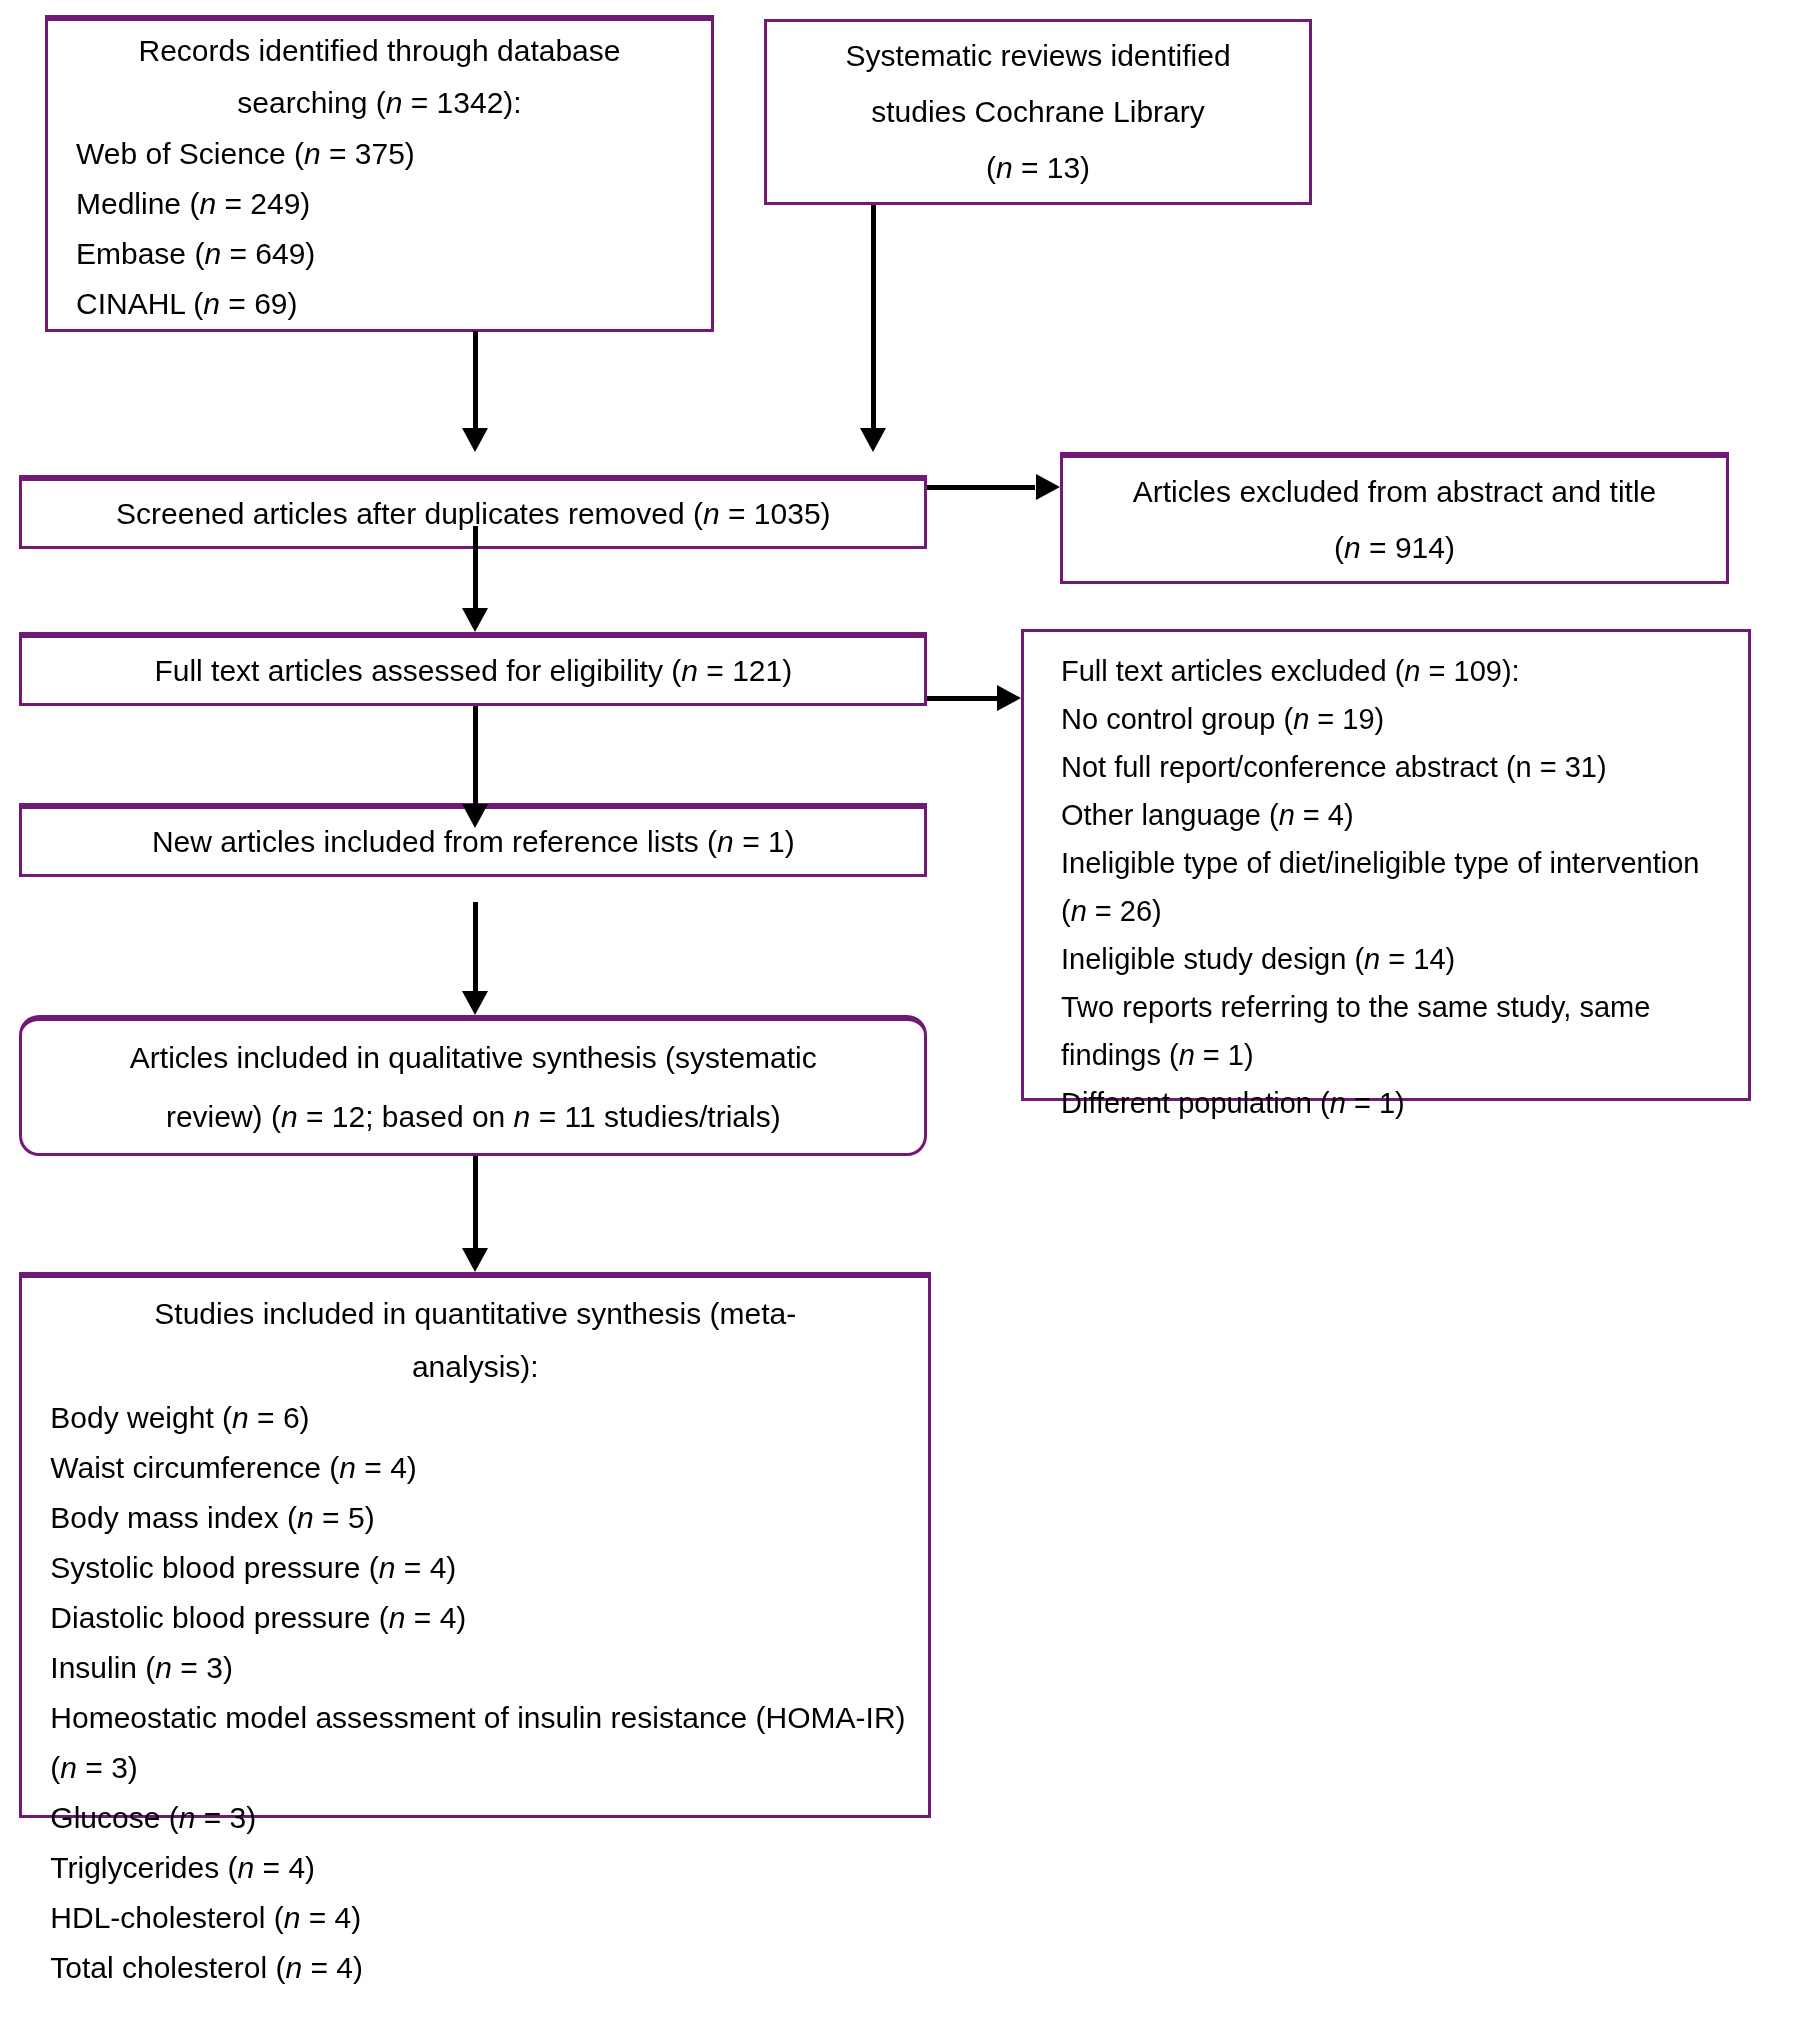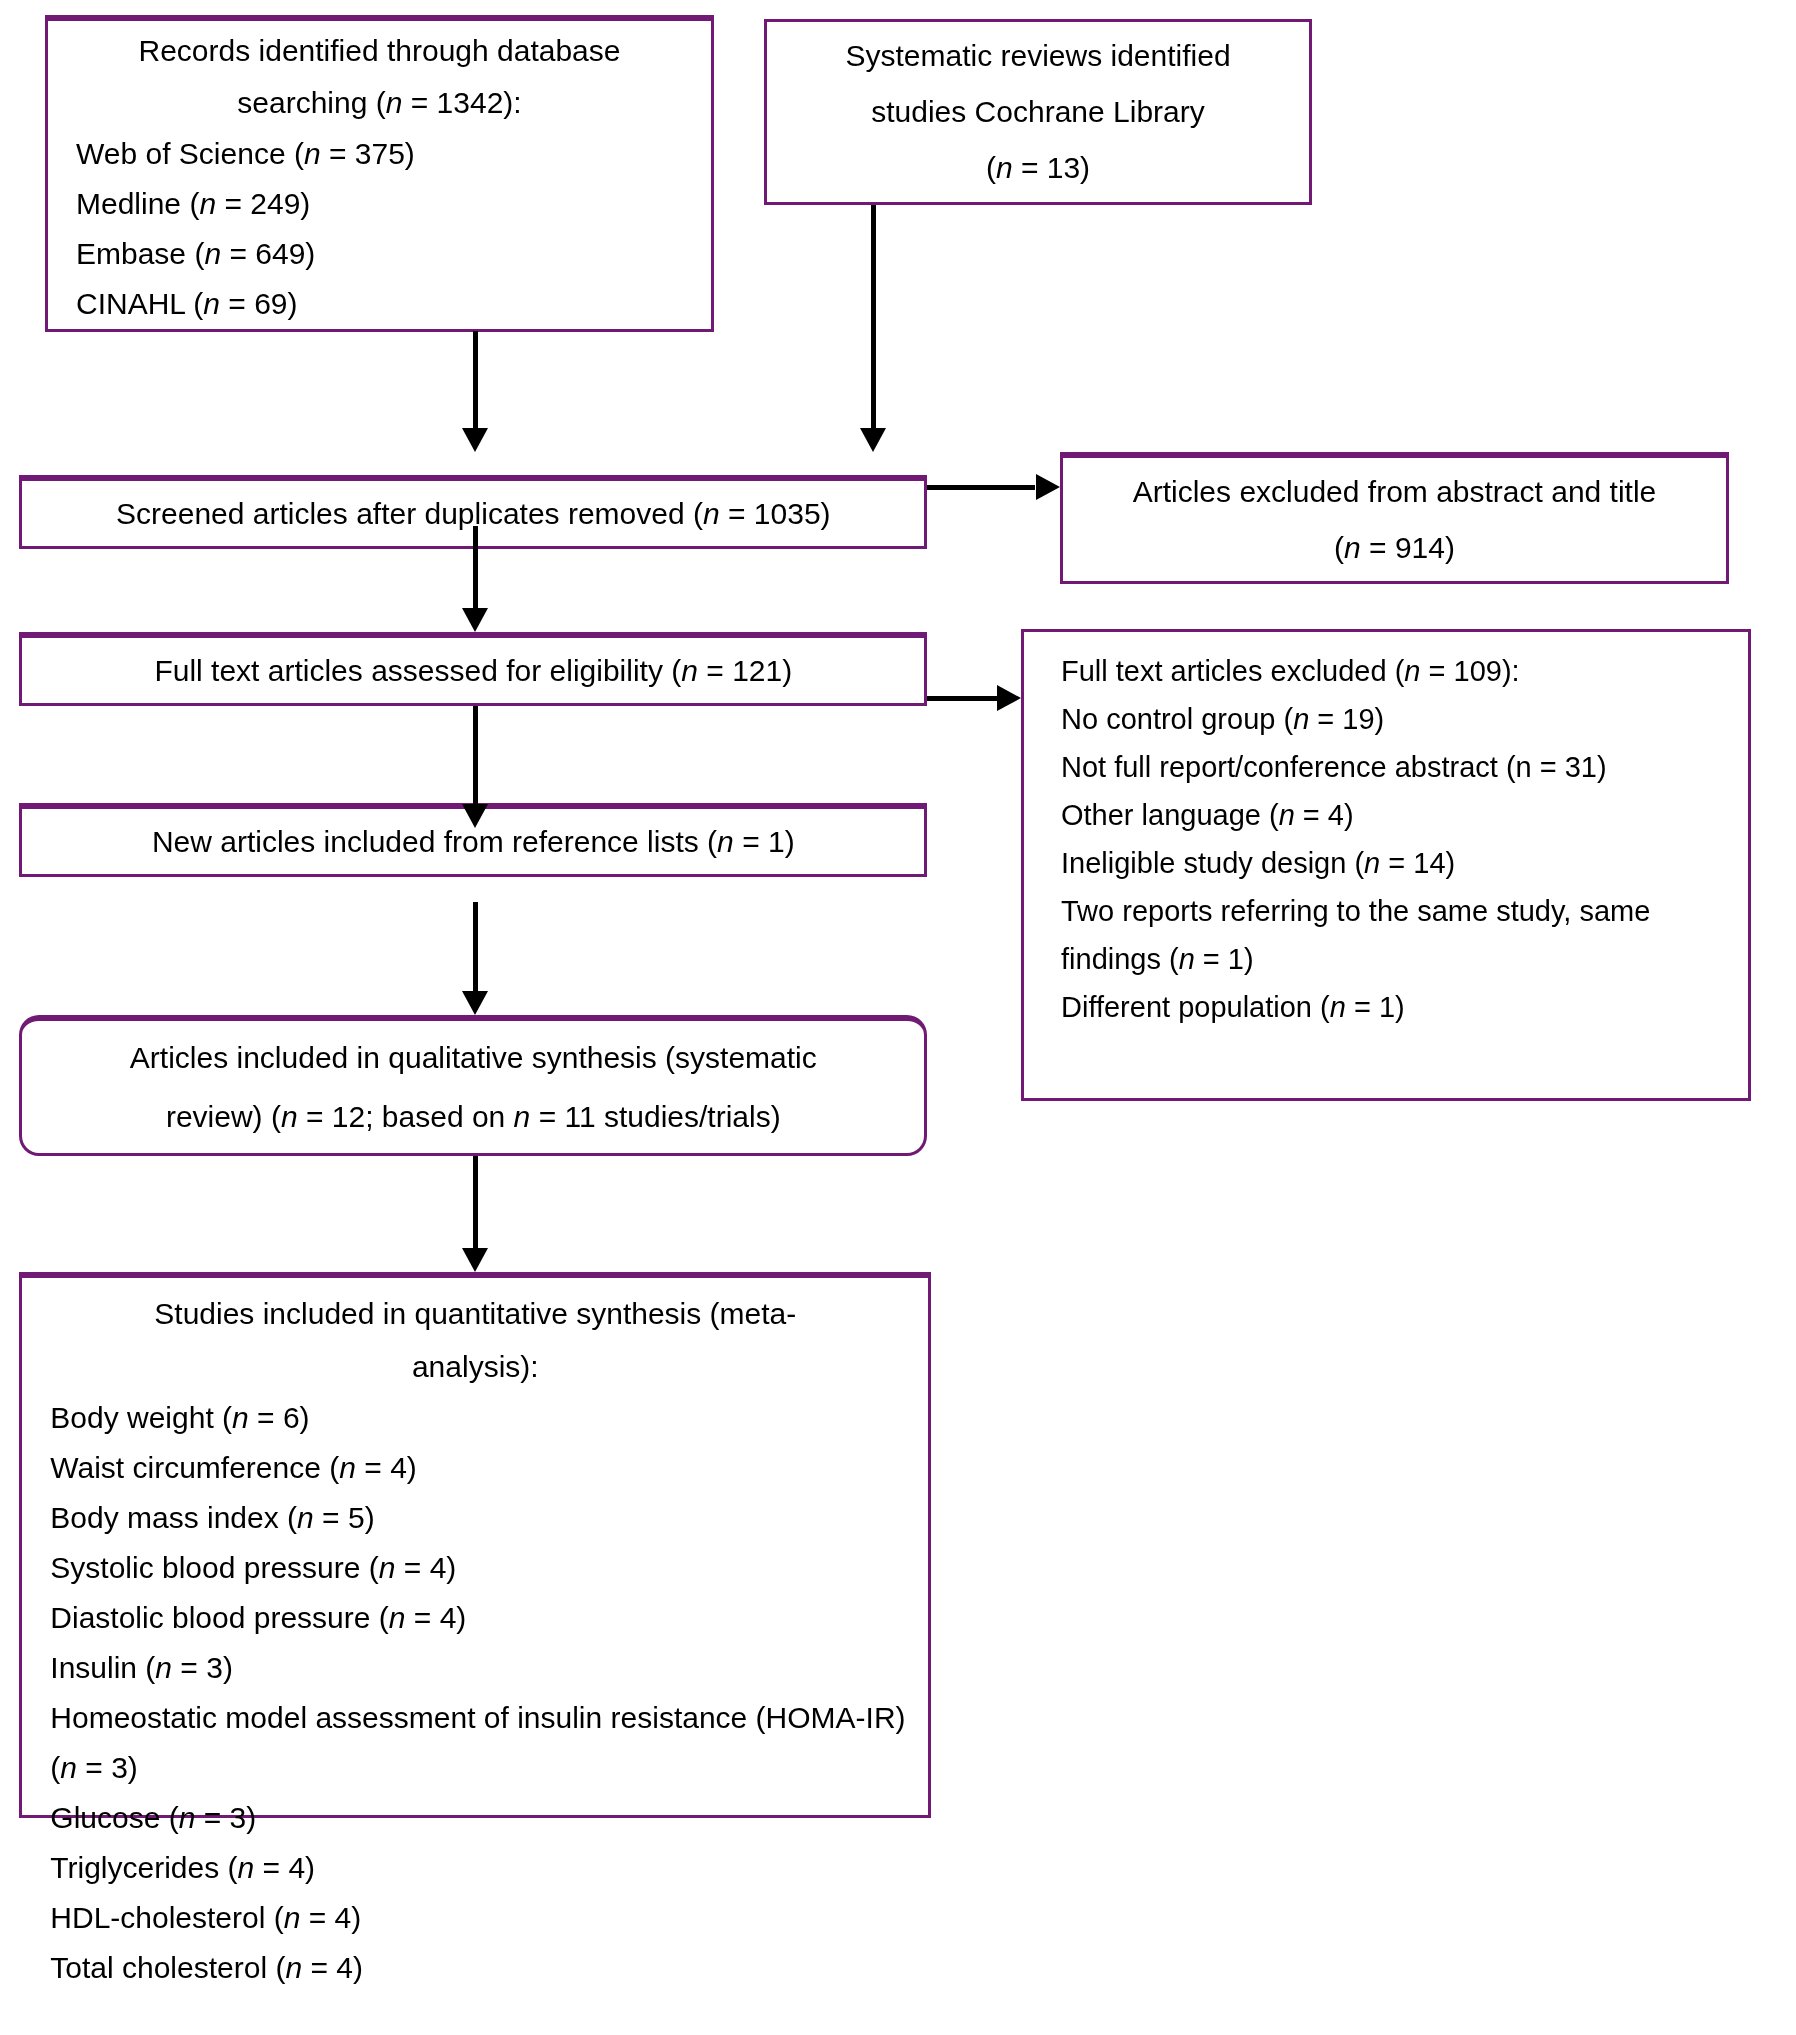--- a/index.html
+++ b/index.html
@@ -98,20 +98,21 @@
 
   <div class="box box-fulltext thick-top vcenter">
     <div>Full text articles assessed for eligibility (<i>n</i> = 121)</div>
   </div>
 
   <div class="box box-ft-excluded">
     <div>Full text articles excluded (<i>n</i> = 109):</div>
     <div>No control group (<i>n</i> = 19)</div>
     <div>Not full report/conference abstract (n = 31)</div>
     <div>Other language (<i>n</i> = 4)</div>
+    <div>Ineligible type of diet/ineligible type of intervention (<i>n</i> = 26)</div>
     <div>Ineligible study design (<i>n</i> = 14)</div>
     <div>Two reports referring to the same study, same findings (<i>n</i> = 1)</div>
     <div>Different population (<i>n</i> = 1)</div>
   </div>
 
   <div class="box box-newarticles thick-top vcenter">
     <div>New articles included from reference lists (<i>n</i> = 1)</div>
   </div>
 
   <div class="box box-qualitative thick-top vcenter">

